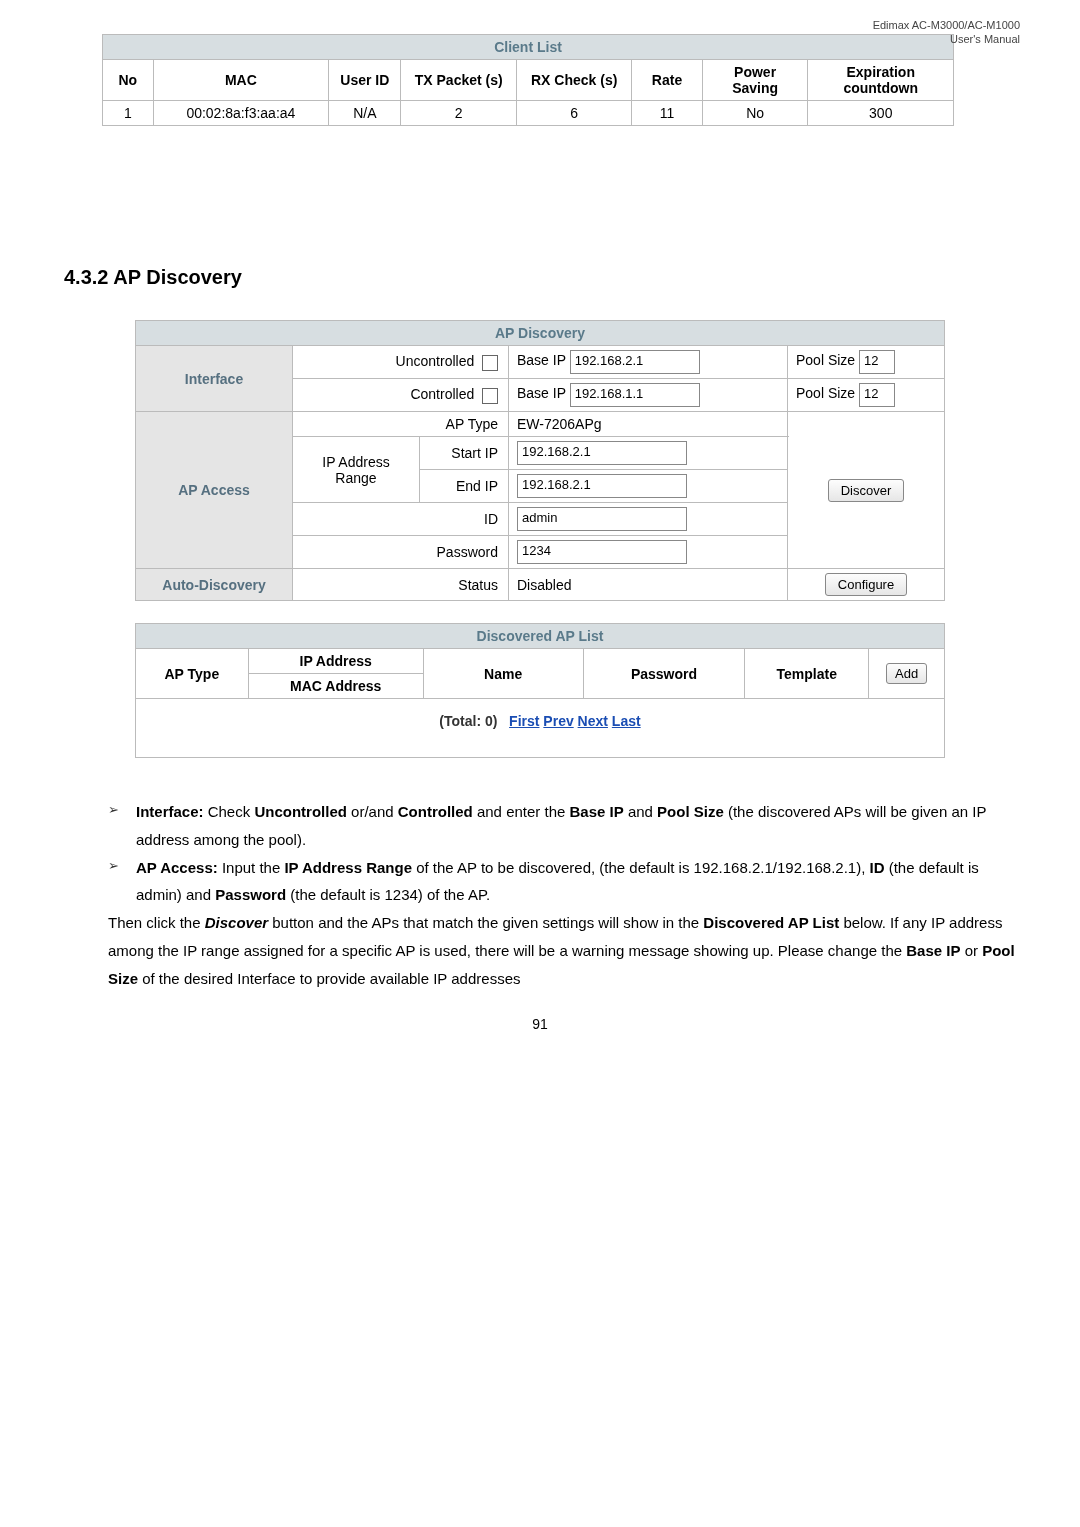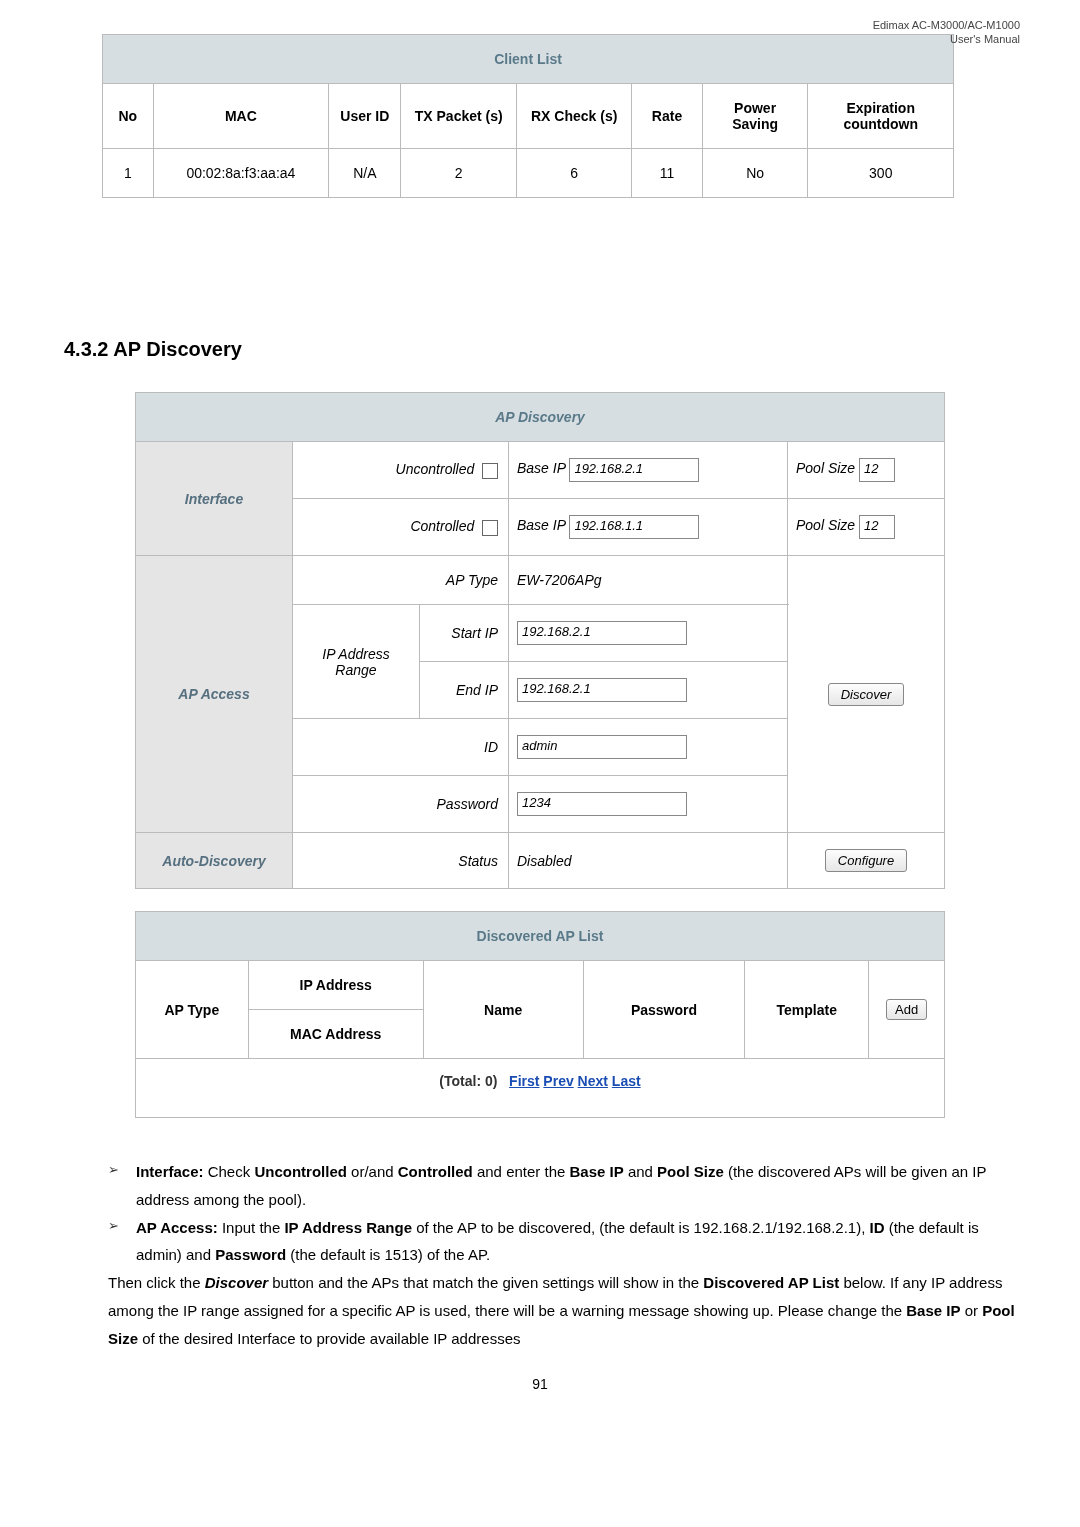--- a/index.html
+++ b/index.html
@@ -24,21 +24,21 @@
     color: #444;
     line-height: 1.3;
   }
   .tbl {
     border-collapse: collapse;
     background: #fff;
     margin: 0 auto;
   }
   .tbl td, .tbl th {
     border: 1px solid #bbb;
-    padding: 16px 8px;
+    padding: 4px 8px;
     text-align: center;
     vertical-align: middle;
     font-size: 14px;
   }
   .tbl .title-row td {
     background: #d7dee1;
     font-weight: bold;
     color: #5a7a8a;
     font-size: 14px;
     text-align: center;
@@ -50,21 +50,21 @@
   .section-heading {
     font-size: 20px;
     font-weight: bold;
     margin-top: 140px;
     margin-bottom: 18px;
   }
   .body-text {
     font-size: 15px;
     line-height: 1.5;
   }
-  .ap-tbl { width: 810px; margin-top: 31px; font-style: italic; }
+  .ap-tbl { width: 810px; margin-top: 31px; }
   .ap-tbl td { font-size: 14px; }
   .ap-tbl .sidelabel {
     background: #e5e5e5;
     font-weight: bold;
     color: #567080;
   }
   .inp {
     border: 1px solid #888;
     padding: 2px 4px;
     font-size: 13px;
@@ -241,21 +241,21 @@
         </tr>
   </tbody>
     </table>
 
   <div class="bullets">
     <ul>
       <li class="li2">
         <b>Interface:</b><span> Check </span><b>Uncontrolled</b><span> or/and </span><b>Controlled</b><span> and enter the </span><b>Base IP</b><span> and </span><b>Pool Size</b><span> (the discovered APs will be given an IP address among the pool).</span>
       </li>
       <li class="li2">
-        <b>AP Access:</b><span> Input the </span><b>IP Address Range</b><span> of the AP to be discovered, (the default is 192.168.2.1/192.168.2.1), </span><b>ID</b><span> (the default is admin) and </span><b>Password</b><span> (the default is 1513) of the AP.</span>
+        <b>AP Access:</b><span> Input the </span><b>IP Address Range</b><span> of the AP to be discovered, (the default is 192.168.2.1/192.168.2.1), </span><b>ID</b><span> (the default is admin) and </span><b>Password</b><span> (the default is 1234) of the AP.</span>
       </li>
       <li class="para-indent" style="list-style:none">
         <span>Then click the </span><b><i>Discover</i></b><span> button and the APs that match the given settings will show in the </span><b>Discovered AP List</b><span> below. If any IP address among the IP range assigned for a specific AP is used, there will be a warning message showing up. Please change the </span><b>Base IP</b><span> or </span><b>Pool Size</b><span> of the desired Interface to provide available IP addresses</span>
       </li>
     </ul>
   </div>
 
   <div class="pgnum">91</div>
 
 </div>

